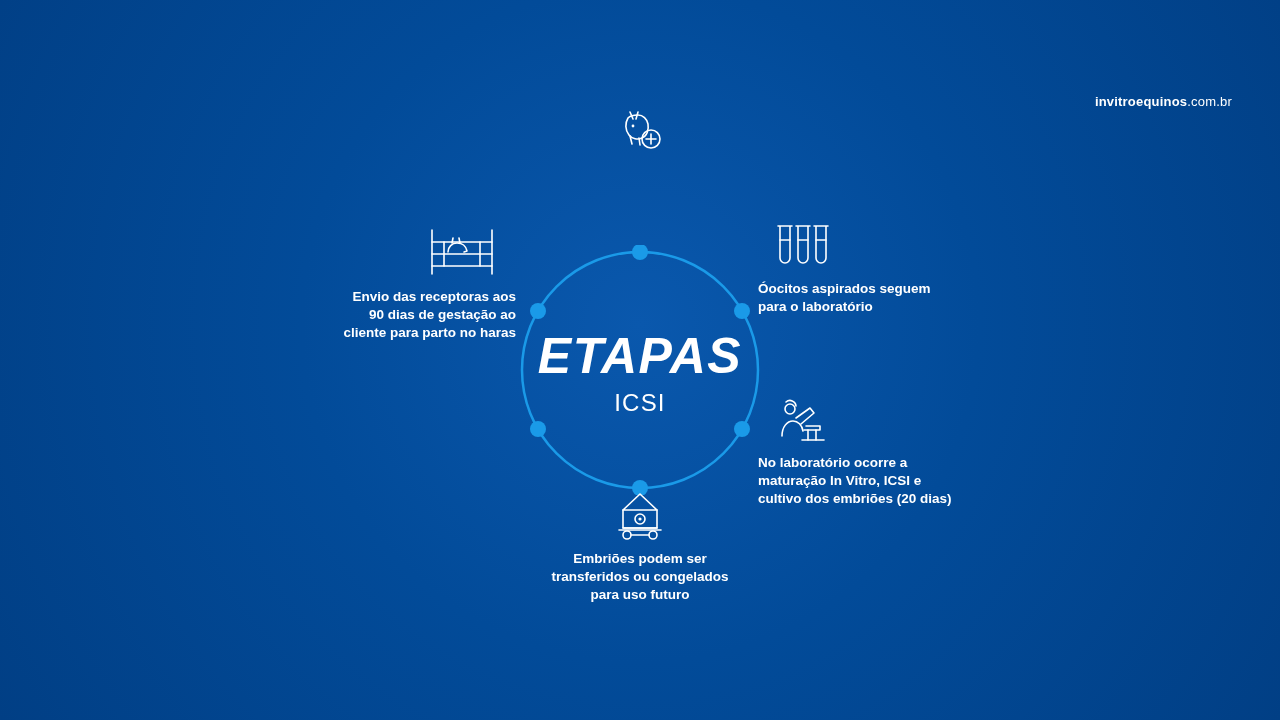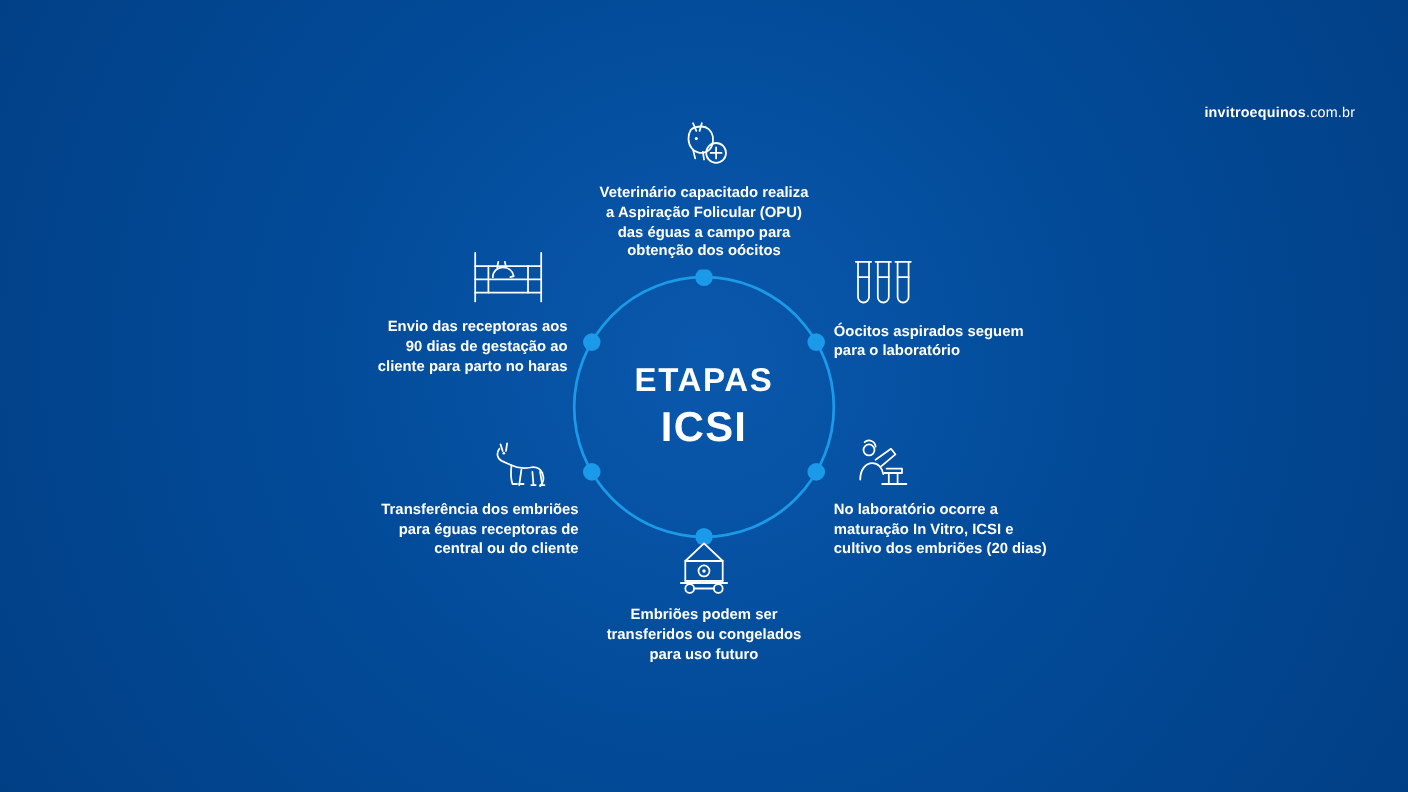--- a/index.html
+++ b/index.html
@@ -57,34 +57,35 @@
 
   .center-text {
     position: absolute;
     left: 515px;
     top: 330px;
     width: 250px;
     text-align: center;
     pointer-events: none;
   }
   .center-text .t1 {
-    font-size: 30px;
+    font-size: 50px;
     font-weight: bold;
     letter-spacing: 1.5px;
     line-height: 1.05;
+    font-style: italic;
   }
   .center-text .t2 {
     font-size: 13px;
     font-weight: bold;
     letter-spacing: .6px;
     margin-top: 4px;
   }
   .center-text .t3 {
-    font-size: 38px;
-    font-weight: bold;
+    font-size: 24px;
+    font-weight: normal;
     letter-spacing: 1.2px;
     margin-top: 6px;
   }
 
   
   .step {
     position: absolute;
   }
   .step .icon {
     display: flex;
@@ -100,21 +101,21 @@
     white-space: pre-line;
   }
   .step.c  .label { text-align: center; }
   .step.r  .label { text-align: right; }
   .step.l  .label { text-align: left; }
   .step.r .icon { justify-content: flex-end; padding-right: 14px; }
   .step.l .icon { justify-content: flex-start; padding-left: 14px; }
 
   
   #step-opu        { left: 520px; top: 100px;  width: 240px; }
-  #step-lab-send   { left: 758px; top: 226px;  width: 230px; }
+  #step-lab-send   { left: 758px; top: 214px;  width: 230px; }
   #step-ivm        { left: 758px; top: 388px;  width: 230px; }
   #step-freeze     { left: 520px; top: 484px;  width: 240px; }
   #step-transfer   { left: 296px; top: 388px;  width: 230px; }
   #step-receptoras { left: 296px; top: 222px;  width: 220px; }
 
   svg.ico { display: block; }
 </style>
 </head>
 <body>
 
@@ -146,24 +147,20 @@
     <div class="icon">
       <svg class="ico" width="56" height="56" viewBox="0 0 56 56" fill="none" stroke="#ffffff" stroke-width="1.6" stroke-linecap="round" stroke-linejoin="round">
         <path d="M18 10 l3 7 M26 10 l-2 7"></path>
         <path d="M16 16 c-3 5 -3 12 1 17 c3 4 9 5 13 3 c5 -2 7 -8 6 -14 c-1 -5 -5 -9 -10 -9 c-4 0 -8 1 -10 3z"></path>
         <circle cx="21" cy="24" r="1.4" fill="#ffffff" stroke="none"></circle>
         <path d="M18 34 l2 8 M27 36 l1 7"></path>
         <circle cx="39" cy="37" r="9"></circle>
         <path d="M39 32 v10 M34 37 h10"></path>
       </svg>
     </div>
-    <div class="label">Veterinário capacitado realiza
-a Aspiração Folicular (OPU)
-das éguas a campo para
-obtenção dos oócitos</div>
   </div>
 
   <div class="step l" id="step-lab-send">
     <div class="icon">
       <svg class="ico" width="62" height="50" viewBox="0 0 62 50" fill="none" stroke="#ffffff" stroke-width="1.6" stroke-linecap="round" stroke-linejoin="round">
         <path d="M6 4 h14 M8 4 v32 a5 5 0 0 0 10 0 v-32"></path>
         <path d="M8 18 h10"></path>
         <path d="M24 4 h14 M26 4 v32 a5 5 0 0 0 10 0 v-32"></path>
         <path d="M26 18 h10"></path>
         <path d="M42 4 h14 M44 4 v32 a5 5 0 0 0 10 0 v-32"></path>
@@ -204,38 +201,20 @@
         <circle cx="16" cy="45" r="4"></circle>
         <circle cx="42" cy="45" r="4"></circle>
         <path d="M20 45 h18"></path>
       </svg>
     </div>
     <div class="label">Embriões podem ser
 transferidos ou congelados
 para uso futuro</div>
   </div>
 
-  <div class="step r" id="step-transfer">
-    <div class="icon">
-      <svg class="ico" width="70" height="50" viewBox="0 0 70 50" fill="none" stroke="#ffffff" stroke-width="1.6" stroke-linecap="round" stroke-linejoin="round">
-        <path d="M13 8 l2 6 M19 7 l-1 7"></path>
-        <path d="M12 12 c-3 4 -2 9 2 11 l9 4 c6 3 11 3 17 2 c5 -1 9 1 11 5"></path>
-        <circle cx="16" cy="16" r="1.2" fill="#ffffff" stroke="none"></circle>
-        <path d="M51 34 c2 5 1 9 -2 12"></path>
-        <path d="M23 27 c-1 8 -1 12 1 17"></path>
-        <path d="M32 31 l-2 14"></path>
-        <path d="M42 33 l1 12"></path>
-        <path d="M49 33 l2 12"></path>
-        <path d="M24 44 h4 M30 44 h4 M41 45 h4 M49 45 h4"></path>
-      </svg>
-    </div>
-    <div class="label">Transferência dos embriões
-para éguas receptoras de
-central ou do cliente</div>
-  </div>
 
   <div class="step r" id="step-receptoras">
     <div class="icon">
       <svg class="ico" width="80" height="56" viewBox="0 0 80 56" fill="none" stroke="#ffffff" stroke-width="1.6" stroke-linecap="round" stroke-linejoin="round">
         <path d="M10 6 v44 M70 6 v44"></path>
         <path d="M10 18 h60 M10 30 h60 M10 42 h60"></path>
         <path d="M22 18 v24 M58 18 v24"></path>
         <path d="M26 28 c0 -5 4 -9 9 -9 c5 0 9 3 10 8 l-3 1"></path>
         <path d="M30 19 l1 -5 M38 19 l-1 -5"></path>
       </svg>

